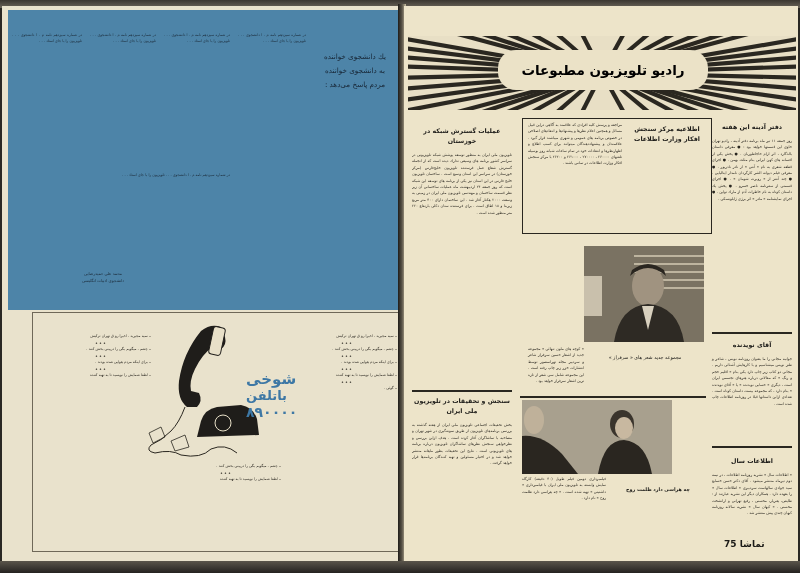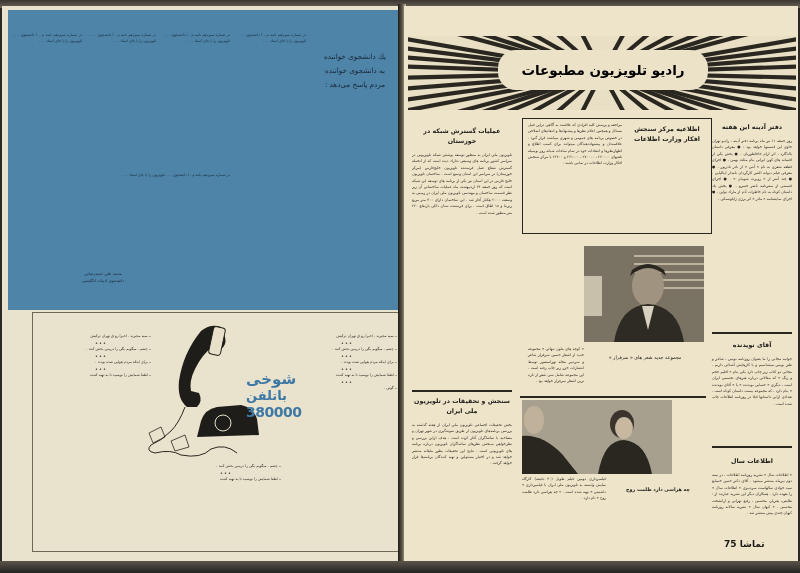--- a/index.html
+++ b/index.html
@@ -107,21 +107,21 @@
         <path d="M60 98 Q64 86 76 84 L100 82 Q112 84 116 96 L118 112 L56 114 Z" fill="#1f1d1a"></path>
         <circle cx="82" cy="100" r="8" fill="none" stroke="#e8e0c8" stroke-width="1"></circle>
         <path d="M44 84 Q38 100 30 108 Q20 118 10 122 Q4 128 14 130 Q30 126 40 132 Q60 136 70 126 Q84 120 96 130" fill="none" stroke="#2a2720" stroke-width="1"></path>
         <path d="M8 110 L20 104 L24 114 L12 120 Z M30 118 L44 112 L48 124 L34 128 Z" fill="none" stroke="#2a2720" stroke-width="0.8"></path>
       </svg>
     </div>
 
     <div class="phone-title">
       <div class="t1">شوخی</div>
       <div class="t2">باتلفن</div>
-      <div class="t3">380000</div>
+      <div class="t3">۸۹۰۰۰۰</div>
     </div>
   </div>
 
   <div class="gutter"></div>
 
   <div class="right-page">
     <div class="banner">
       <svg width="388" height="74" viewBox="0 0 388 74" style="position:absolute;left:0;top:0;">
         <g stroke="#2a2720" stroke-width="4.2" fill="none">
           <line x1="194" y1="37" x2="-20" y2="0"></line>

